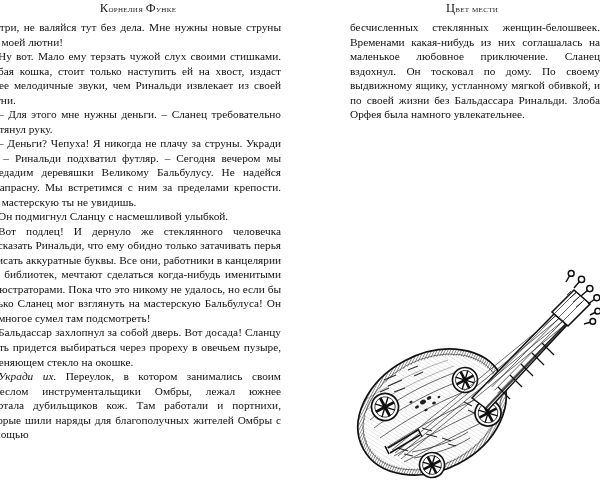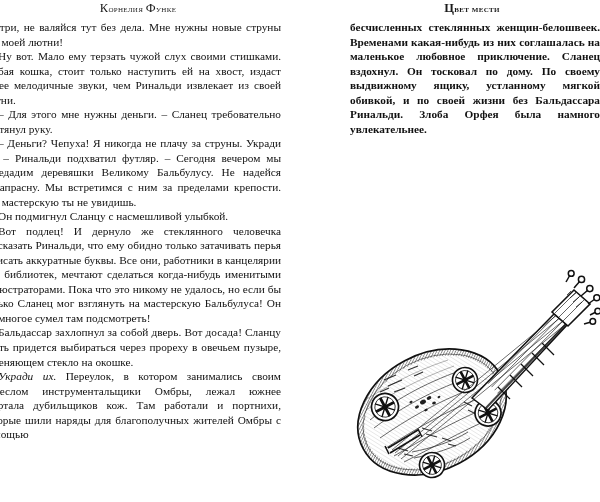--- a/index.html
+++ b/index.html
@@ -25,21 +25,20 @@
   .page {
     position: relative;
     height: 408px;
     box-sizing: border-box;
   }
   .page-left {
     width: 300px;
   }
   .page-right {
     width: 300px;
-    font-weight: bold;
   }
 
   
   .running-head {
     position: absolute;
     top: 1px;
     width: 100%;
     text-align: center;
     font-variant: small-caps;
     font-size: 9.5px;

